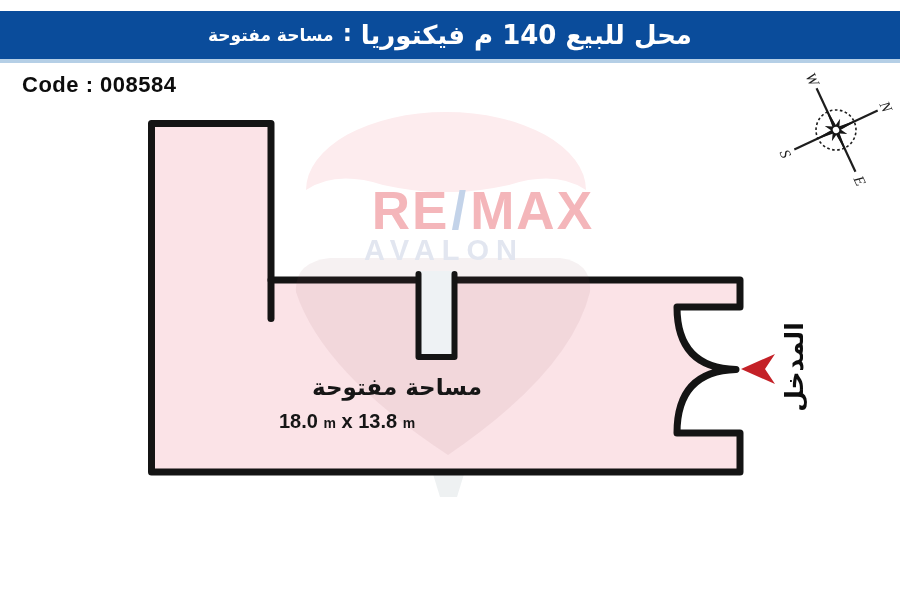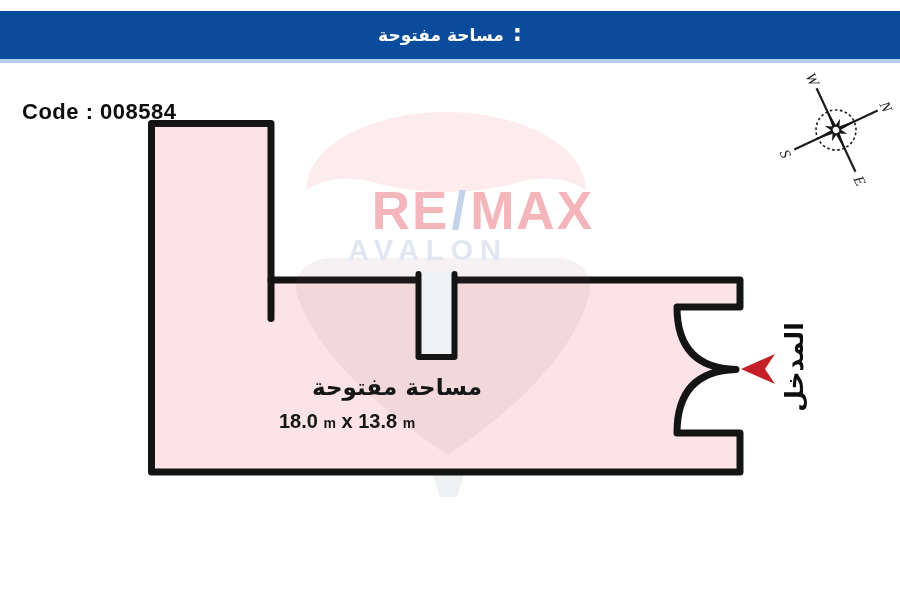--- a/index.html
+++ b/index.html
@@ -16,33 +16,33 @@
     direction:rtl;color:#ffffff;font-family:"DejaVu Sans",sans-serif;
     font-weight:bold;white-space:nowrap;display:flex;align-items:center;gap:9px;
   }
   .header-text .t-main{font-size:26px;}
   .header-text .t-sep{font-size:23px;position:relative;top:-2px;}
   .header-text .t-sub{font-size:17px;}
   .header-underline{position:absolute;left:0;top:59px;width:900px;height:4px;background:#b5cfe6;}
   
   .code-label{
     position:absolute;left:22px;top:72px;font-size:22px;font-weight:bold;color:#0d0d0d;
-    letter-spacing:0.5px;white-space:nowrap;margin-top:27px;
+    letter-spacing:0.5px;white-space:nowrap;
   }
   
   .plan-svg{position:absolute;left:0;top:0;width:900px;height:600px;}
   
   .wm-remax{
     position:absolute;left:294px;top:184px;width:300px;text-align:right;
     font-size:53px;font-weight:bold;letter-spacing:2px;
     color:#f4b6ba;white-space:nowrap;line-height:1;
   }
   .wm-remax .wm-slash{color:#c3d3e9;padding:0 2px;}
   .wm-avalon{
-    position:absolute;left:298px;top:236px;width:260px;text-align:center;
+    position:absolute;left:314px;top:236px;width:260px;text-align:center;
     font-size:29px;font-weight:bold;letter-spacing:7px;color:#e2e6f0;
     white-space:nowrap;line-height:1;
   }
   
   .area-label{
     position:absolute;left:272px;top:374px;width:250px;text-align:center;
     font-family:"DejaVu Sans",sans-serif;font-weight:bold;font-size:23px;color:#161616;
     direction:rtl;
   }
   .dims-label{
@@ -57,20 +57,21 @@
     white-space:nowrap;
   }
 </style>
 </head>
 <body>
 
 <div class="page">
 
   <div class="header-bar">
     <div class="header-text">
+      <span class="t-main">محل للبيع  140 م  فيكتوريا</span>
       <span class="t-sep">:</span>
       <span class="t-sub">مساحة مفتوحة</span>
     </div>
   </div>
   <div class="header-underline"></div>
 
   <div class="code-label"><span>Code</span> <span>:</span> <span>008584</span></div>
 
   <svg class="plan-svg" viewBox="0 0 900 600" xmlns="http://www.w3.org/2000/svg">
 

